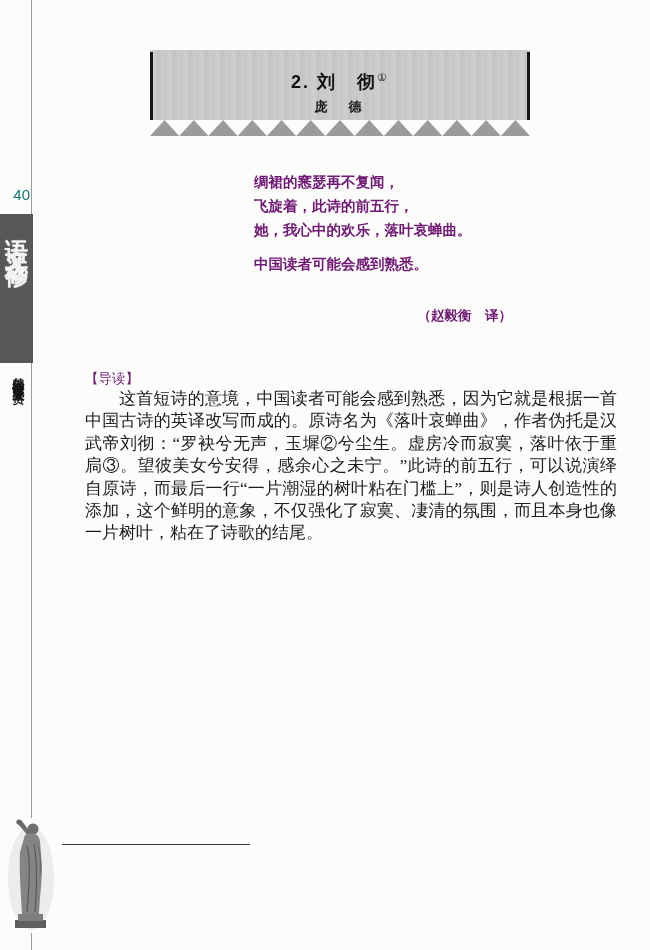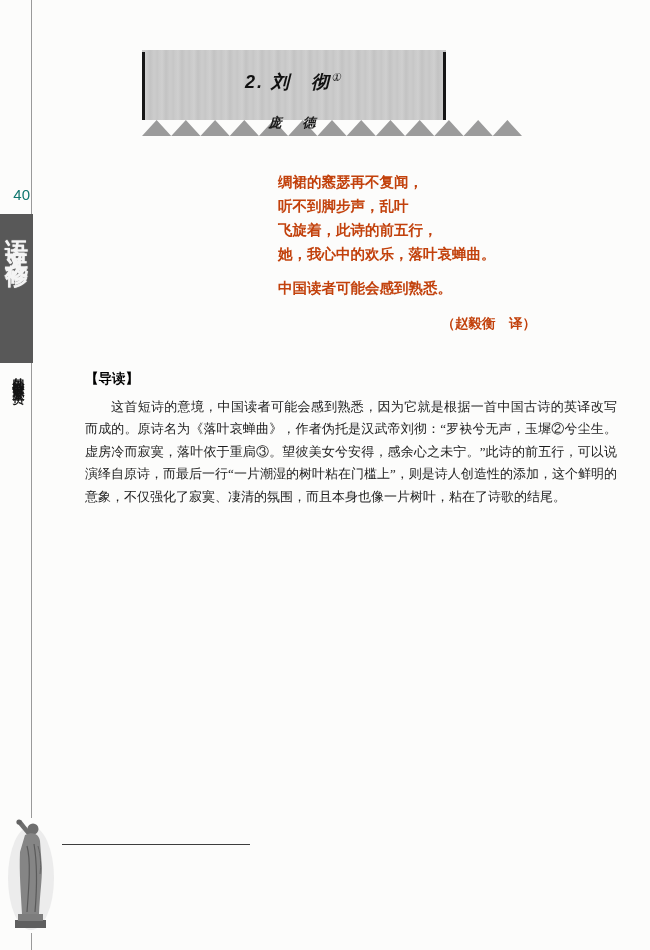--- a/index.html
+++ b/index.html
@@ -45,62 +45,62 @@
   }
   .subseries .vtext {
     writing-mode: vertical-rl; text-orientation: upright;
     font-size: 12px; letter-spacing: 2px; color: #141414; font-weight: 600;
   }
 
   .statue { position: absolute; left: 5px; top: 816px; width: 50px; height: 116px; }
 
   
   .header-box {
-    position: absolute; left: 142px; top: 50px; width: 304px; font-style: italic;
+    position: absolute; left: 150px; top: 50px; width: 380px;
   }
   .header-gray {
     position: relative; height: 70px;
     background: repeating-linear-gradient(90deg,
       #c9c9c9 0px, #cfcfcf 4px, #c3c3c3 8px, #cccccc 12px, #c6c6c6 16px);
     text-align: center;
   }
   .bar { position: absolute; top: 2px; width: 3px; height: 68px; background: #161616; }
   .bar.left { left: 0; }
   .bar.right { right: 0; }
   .lesson-title {
     padding-top: 20px; font-size: 18px; font-weight: bold;
     letter-spacing: 2px; color: #111;
     font-family: "Liberation Sans", sans-serif;
   }
   .lesson-title sup { font-size: 11px; font-weight: normal; }
   .lesson-author {
-    margin-top: 20px; font-size: 13px; font-weight: bold;
+    margin-top: 4px; font-size: 13px; font-weight: bold;
     letter-spacing: 4px; color: #1b1b1b;
     font-family: "Liberation Sans", sans-serif;
   }
   .zigzag { display: block; margin-top: 0; }
 
   
   .poem {
-    position: absolute; left: 278px; top: 170px; width: 258px;
-    font-size: 14.5px; font-weight: 600; line-height: 24px; color: #c2410c;
+    position: absolute; left: 254px; top: 170px; width: 258px;
+    font-size: 14.5px; font-weight: 600; line-height: 24px; color: #701a75;
   }
   .poem .closing { margin-top: 10px; }
   .translator {
-    margin-top: 12px; text-align: right; font-size: 13.5px; font-weight: 600;
+    margin-top: 28px; text-align: right; font-size: 13.5px; font-weight: 600;
   }
 
   
   .guide { position: absolute; left: 85px; top: 370px; width: 532px; }
   .guide-label {
-    font-size: 13.5px; font-weight: bold; color: #000000;
+    font-size: 13.5px; font-weight: normal; color: #701a75;
     font-family: "Liberation Sans", sans-serif;
   }
   .guide-text {
-    margin-top: 8px; font-size: 13px; line-height: 22.4px;
+    margin-top: 0; font-size: 17px; line-height: 22.4px;
     text-align: justify; text-indent: 2em; color: #1c1c1c; font-weight: 500;
   }
 
   
   .footnotes { position: absolute; left: 62px; top: 844px; width: 552px; }
   .footnote-rule { width: 188px; height: 1px; background: #3d3d3d; margin-bottom: 10px; }
   .footnote-text {
     font-size: 11.5px; line-height: 20px; color: #1c1c1c;
     text-align: justify; font-weight: 500;
   }
@@ -142,21 +142,20 @@
       <div class="lesson-title"><span>2. 刘　彻</span><sup>①</sup></div>
       <div class="lesson-author">庞　德</div>
     </div>
     <svg class="zigzag" width="380" height="16" viewBox="0 0 380 16" xmlns="http://www.w3.org/2000/svg">
       <path fill="#9b9b9b" d="M0,16 L14.62,0 L29.23,16 L43.85,0 L58.46,16 L73.08,0 L87.69,16 L102.31,0 L116.92,16 L131.54,0 L146.15,16 L160.77,0 L175.38,16 L190,0 L204.62,16 L219.23,0 L233.85,16 L248.46,0 L263.08,16 L277.69,0 L292.31,16 L306.92,0 L321.54,16 L336.15,0 L350.77,16 L365.38,0 L380,16 Z"></path>
     </svg>
   </div>
 
   <div class="poem">
     <div class="poem-line">绸裙的窸瑟再不复闻，</div>
-    <div class="poem-line">听不到脚步声，乱叶</div>
     <div class="poem-line">飞旋着，此诗的前五行，</div>
     <div class="poem-line">她，我心中的欢乐，落叶哀蝉曲。</div>
     <div class="poem-line closing">中国读者可能会感到熟悉。</div>
     <div class="translator">（赵毅衡　译）</div>
   </div>
 
   <div class="guide">
     <div class="guide-label">【导读】</div>
     <div class="guide-text">这首短诗的意境，中国读者可能会感到熟悉，因为它就是根据一首中国古诗的英译改写而成的。原诗名为《落叶哀蝉曲》，作者伪托是汉武帝刘彻：“罗袂兮无声，玉墀②兮尘生。虚房冷而寂寞，落叶依于重扃③。望彼美女兮安得，感余心之未宁。”此诗的前五行，可以说演绎自原诗，而最后一行“一片潮湿的树叶粘在门槛上”，则是诗人创造性的添加，这个鲜明的意象，不仅强化了寂寞、凄清的氛围，而且本身也像一片树叶，粘在了诗歌的结尾。</div>
   </div>

